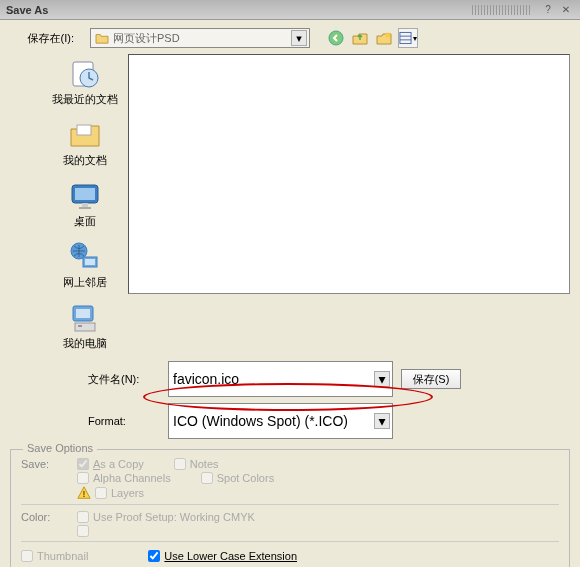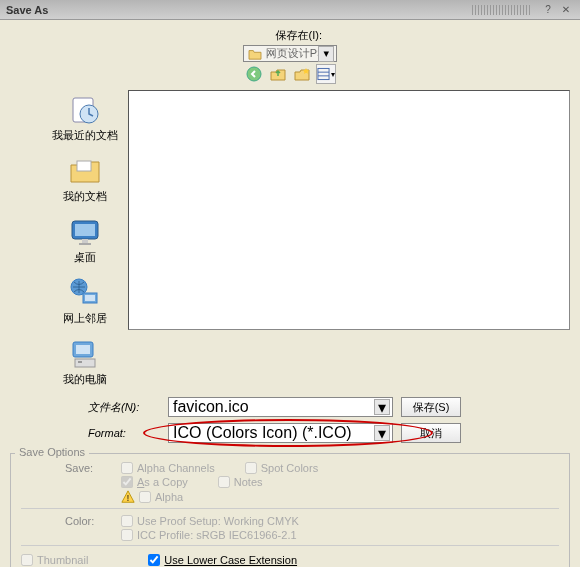--- a/index.html
+++ b/index.html
@@ -3,43 +3,43 @@
 <meta charset="utf-8">
 <style>
 * { box-sizing: border-box; margin: 0; padding: 0; }
 body { font-family: Tahoma, Arial, sans-serif; font-size: 11px; background: #ece9d8; width: 580px; height: 567px; overflow: hidden; }
 .titlebar { background: linear-gradient(to bottom, #b5b5b5, #d0d0d0); height: 20px; display: flex; align-items: center; padding: 0 6px; justify-content: space-between; border-bottom: 1px solid #999; }
 .titlebar-left { display: flex; align-items: center; gap: 4px; font-weight: bold; color: #333; }
 .titlebar-right { display: flex; gap: 2px; }
 .titlebar-btn { width: 16px; height: 14px; display: flex; align-items: center; justify-content: center; color: #555; font-size: 10px; cursor: pointer; }
 .grip { width: 60px; height: 10px; background: repeating-linear-gradient(90deg, #999 0 1px, transparent 1px 3px); }
 .content { padding: 8px 10px; }
-.row { display: flex; align-items: center; gap: 2px; margin-bottom: 6px; flex-direction: column; }
+.row { display: flex; align-items: center; gap: 16px; margin-bottom: 6px; }
 .label { min-width: 64px; text-align: right; color: #000; }
 .savein-select { flex: 1; height: 20px; background: #f4f3ee; border: 1px solid #888; display: flex; align-items: center; padding: 0 4px; gap: 4px; position: relative; }
 .savein-select .dd { position: absolute; right: 2px; width: 16px; height: 16px; background: #e8e8e8; border: 1px solid #aaa; display: flex; align-items: center; justify-content: center; }
 .folder-icon { width: 14px; height: 12px; }
 .toolbar-icons { display: flex; gap: 4px; align-items: center; }
 .ticon { width: 20px; height: 20px; display: flex; align-items: center; justify-content: center; cursor: pointer; }
 .main-area { display: flex; gap: 8px; margin-top: 4px; }
 .sidebar { width: 70px; display: flex; flex-direction: column; gap: 4px; align-items: flex-start; margin-left: 40px; }
 .sidebar-item { width: 70px; display: flex; flex-direction: column; align-items: center; gap: 2px; padding: 4px 0; cursor: pointer; }
 .sidebar-item .sicon { width: 32px; height: 32px; }
 .sidebar-item .slabel { font-size: 11px; color: #000; text-align: center; }
 .file-list { flex: 1; height: 240px; background: #fff; border: 1px solid #888; border-top-color: #555; border-left-color: #555; }
 .below-list { margin-left: 78px; margin-top: 6px; }
 .field-row { display: flex; align-items: center; gap: 8px; margin-bottom: 6px; position: relative; }
-.field-label { width: 72px; color: #000; font-style: italic; }
-.field-input { flex: 1; height: 20px; border: 1px solid #888; background: #fff; padding: 0 4px; font-size: 16px; position: relative; display: flex; align-items: center; text-align: right; }
+.field-label { width: 72px; color: #000; }
+.field-input { flex: 1; height: 36px; border: 1px solid #888; background: #fff; padding: 0 4px; font-size: 14px; position: relative; display: flex; align-items: center; text-align: right; }
 .field-input .dd { position: absolute; right: 2px; width: 16px; height: 16px; background: #e8e8e8; border: 1px solid #aaa; display: flex; align-items: center; justify-content: center; }
 .btn { width: 60px; height: 20px; border: 1px solid #888; background: linear-gradient(#fdfdfd,#e8e8e8); font-size: 11px; cursor: pointer; }
 .ellipse-highlight { position: absolute; border: 2px solid #c00; border-radius: 50%; pointer-events: none; }
 .options-panel { margin-top: 10px; border: 1px solid #bbb; padding: 8px 10px 10px 10px; position: relative; }
-.options-title { position: absolute; top: -8px; left: 4px; background: #ece9d8; padding: 0 4px; color: #888; }
-.opt-row { display: flex; align-items: flex-start; gap: 8px; margin-bottom: 4px; margin-left: 44px; }
+.options-title { position: absolute; top: -8px; left: 12px; background: #ece9d8; padding: 0 4px; color: #888; }
+.opt-row { display: flex; align-items: flex-start; gap: 8px; margin-bottom: 4px; }
 .opt-label { width: 48px; color: #888; }
 .opt-col { flex: 1; display: flex; flex-direction: column; gap: 2px; }
 .cb-row { display: flex; gap: 30px; }
 .cb { display: flex; align-items: center; gap: 4px; color: #aaa; }
 .cb input { width: 12px; height: 12px; }
 .cb .u { text-decoration: underline; }
 .active-cb { color: #000; }
 .warn-icon { width: 14px; height: 14px; }
 .divider { height: 1px; background: #ccc; margin: 4px 0 6px 0; }
 .bottom-row { display: flex; gap: 60px; margin-top: 8px; }
@@ -155,78 +155,76 @@
       <div class="field-label">文件名(N):</div>
       <div class="field-input" style="max-width:225px;">
         <span>favicon.ico</span>
         <div class="dd">▾</div>
       </div>
       <button class="btn">保存(S)</button>
     </div>
     <div class="field-row">
       <div class="field-label">Format:</div>
       <div class="field-input" style="max-width:225px;">
-        <span>ICO (Colors Icon) (*.ICO)</span>
+        <span>ICO (Windows Spot) (*.ICO)</span>
         <div class="dd">▾</div>
       </div>
-      <button class="btn">取消</button>
     </div>
     <div class="ellipse-highlight" style="left:55px; top:22px; width:290px; height:28px;"></div>
   </div>
 
   <div class="options-panel">
     <div class="options-title">Save Options</div>
     <div class="opt-row">
       <div class="opt-label">Save:</div>
       <div class="opt-col">
         <div class="cb-row">
           <label class="cb">
+              <input type="checkbox" checked="" disabled="" style="">
+              <span><span class="u">A</span>s a Copy</span>
+            </label>
+          <label class="cb">
+              <input type="checkbox" disabled="" style="">
+              <span>Notes</span>
+            </label>
+        </div>
+        <div class="cb-row">
+          <label class="cb">
               <input type="checkbox" disabled="" style="">
               <span>Alpha Channels</span>
             </label>
           <label class="cb">
               <input type="checkbox" disabled="" style="">
               <span>Spot Colors</span>
-            </label>
-        </div>
-        <div class="cb-row">
-          <label class="cb">
-              <input type="checkbox" checked="" disabled="" style="">
-              <span><span class="u">A</span>s a Copy</span>
-            </label>
-          <label class="cb">
-              <input type="checkbox" disabled="" style="">
-              <span>Notes</span>
             </label>
         </div>
         <div class="cb-row">
           <div style="display:flex;align-items:center;gap:4px;">
             <svg class="warn-icon" viewBox="0 0 16 16">
                 <path d="M8 1L15 14H1z" fill="#ffd24d" stroke="#b89000"></path>
                 <text x="8" y="12" text-anchor="middle" font-size="10" fill="#000">!</text>
               </svg>
             <label class="cb">
                 <input type="checkbox" disabled="" style="">
-                <span>Alpha</span>
+                <span>Layers</span>
               </label>
           </div>
         </div>
       </div>
     </div>
     <div class="divider"></div>
     <div class="opt-row">
       <div class="opt-label">Color:</div>
       <div class="opt-col">
         <label class="cb">
             <input type="checkbox" disabled="" style="">
             <span>Use Proof Setup:   Working CMYK</span>
           </label>
         <label class="cb">
             <input type="checkbox" disabled="" style="">
-            <span>ICC Profile:   sRGB IEC61966-2.1</span>
           </label>
       </div>
     </div>
     <div class="divider"></div>
     <div class="bottom-row">
       <label class="cb">
           <input type="checkbox" disabled="" style="">
           <span>Thumbnail</span>
         </label>
       <label class="cb active-cb">

